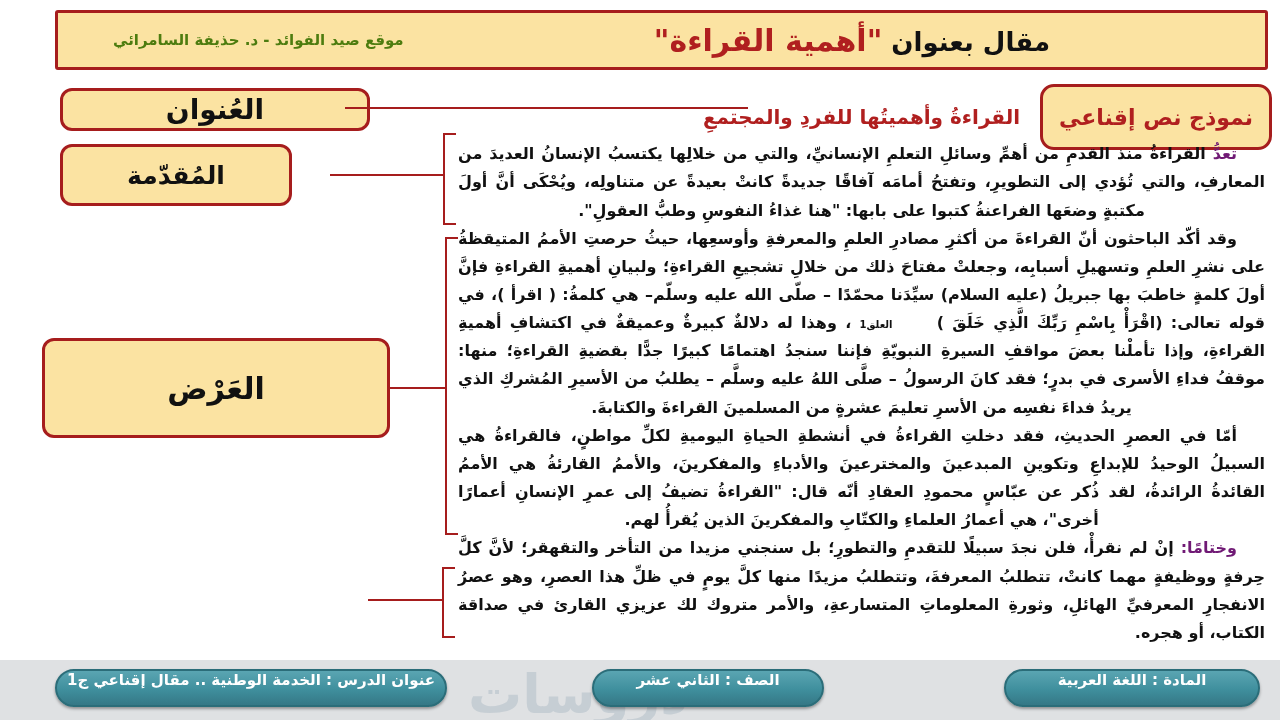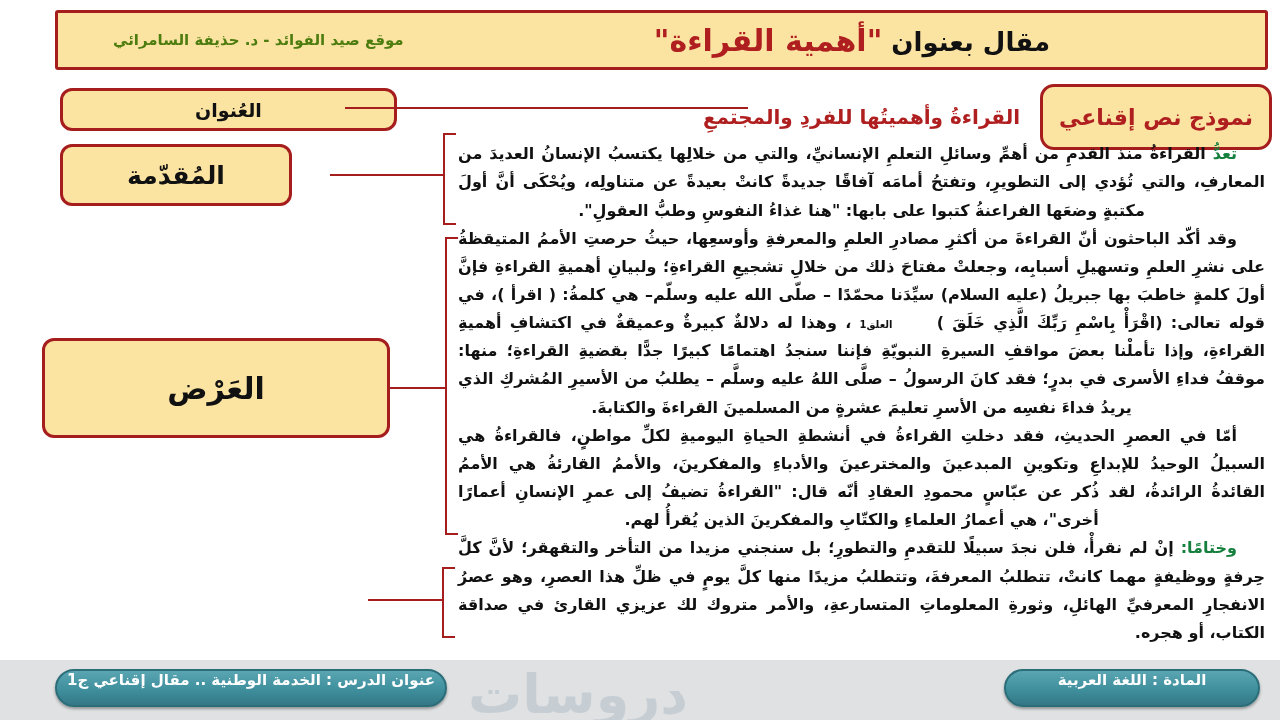--- a/index.html
+++ b/index.html
@@ -30,21 +30,21 @@
     box-sizing:border-box; display:flex; align-items:center; justify-content:center;
     color:#B01F1F; font-weight:bold; font-size:22px;
   }
   
   .obox{
     position:absolute; background:#FBE3A2; border:3.5px solid #A61D1D;
     border-radius:12px; box-sizing:border-box;
     display:flex; align-items:center; justify-content:center;
     color:#111; font-weight:bold;
   }
-  .obox-anwan   { left:60px; top:88px;  width:337px; height:43px; font-size:19px; }
+  .obox-anwan   { left:60px; top:88px;  width:310px; height:43px; font-size:28px; }
   .obox-muqad   { left:60px; top:144px; width:232px; height:62px; font-size:25px; }
   .obox-ard     { left:42px; top:338px; width:348px; height:100px; font-size:30px; }
   .obox-khatima { left:63px; top:568px; width:305px; height:72px; font-size:26px; }
   
   .connector{ position:absolute; height:2px; background:#A61D1D; }
   .conn-anwan  { left:345px; top:107px; width:403px; }
   .conn-muqad  { left:330px; top:174px; width:113px; }
   .conn-ard    { left:390px; top:387px; width:55px;  }
   .conn-khatima{ left:368px; top:599px; width:74px;  }
   .bracket{
@@ -59,21 +59,21 @@
     position:absolute; top:100px; right:15px; left:458px;
     color:#111; font-size:16px; font-weight:bold; line-height:1.76;
     text-align:justify;
   }
   .article-title{
     text-align:center; color:#B01F1F; font-size:20px; font-weight:bold;
     margin:0 0 5px 0;
   }
   .article p{ margin:0; text-indent:28px; }
   .article p.center-last{ text-align-last:center; }
-  .red-lead{ color:#15803d; }
+  .red-lead{ color:#701a75; }
   .verse{ font-weight:bold;margin-left:36px; }
   .verse-ref{ font-size:10px; }
   
   .footer{
     position:absolute; left:0; right:0; bottom:0; height:60px;
     background:#DFE1E3;
   }
   .watermark{
     position:absolute; left:468px; bottom:-6px;
     font-size:54px; font-weight:bold; color:#AFBCC6; opacity:.5;
@@ -144,18 +144,21 @@
     <p>
       <span class="red-lead">وختامًا:</span><span> إنْ لم نقرأْ، فلن نجدَ سبيلًا للتقدمِ والتطورِ؛ بل سنجني مزيدا من التأخر والتقهقر؛ لأنَّ كلَّ حِرفةٍ ووظيفةٍ مهما كانتْ، تتطلبُ المعرفةَ، وتتطلبُ مزيدًا منها كلَّ يومٍ في ظلِّ هذا العصرِ، وهو عصرُ الانفجارِ المعرفيِّ الهائلِ، وثورةِ المعلوماتِ المتسارعةِ، والأمر متروك لك عزيزي القارئ في صداقة الكتاب، أو هجره.</span>
     </p>
   </div>
 
   <div class="footer">
     <div class="watermark">دروسات</div>
     <div class="pill pill-subject">
       <span>المادة : اللغة العربية</span>
     </div>
+    <div class="pill pill-grade">
+      <span>الصف : الثاني عشر</span>
+    </div>
     <div class="pill pill-lesson">
       <span>عنوان الدرس : الخدمة الوطنية .. مقال إقناعي ج1</span>
     </div>
   </div>
 
 </div>
 
 </body></html>

